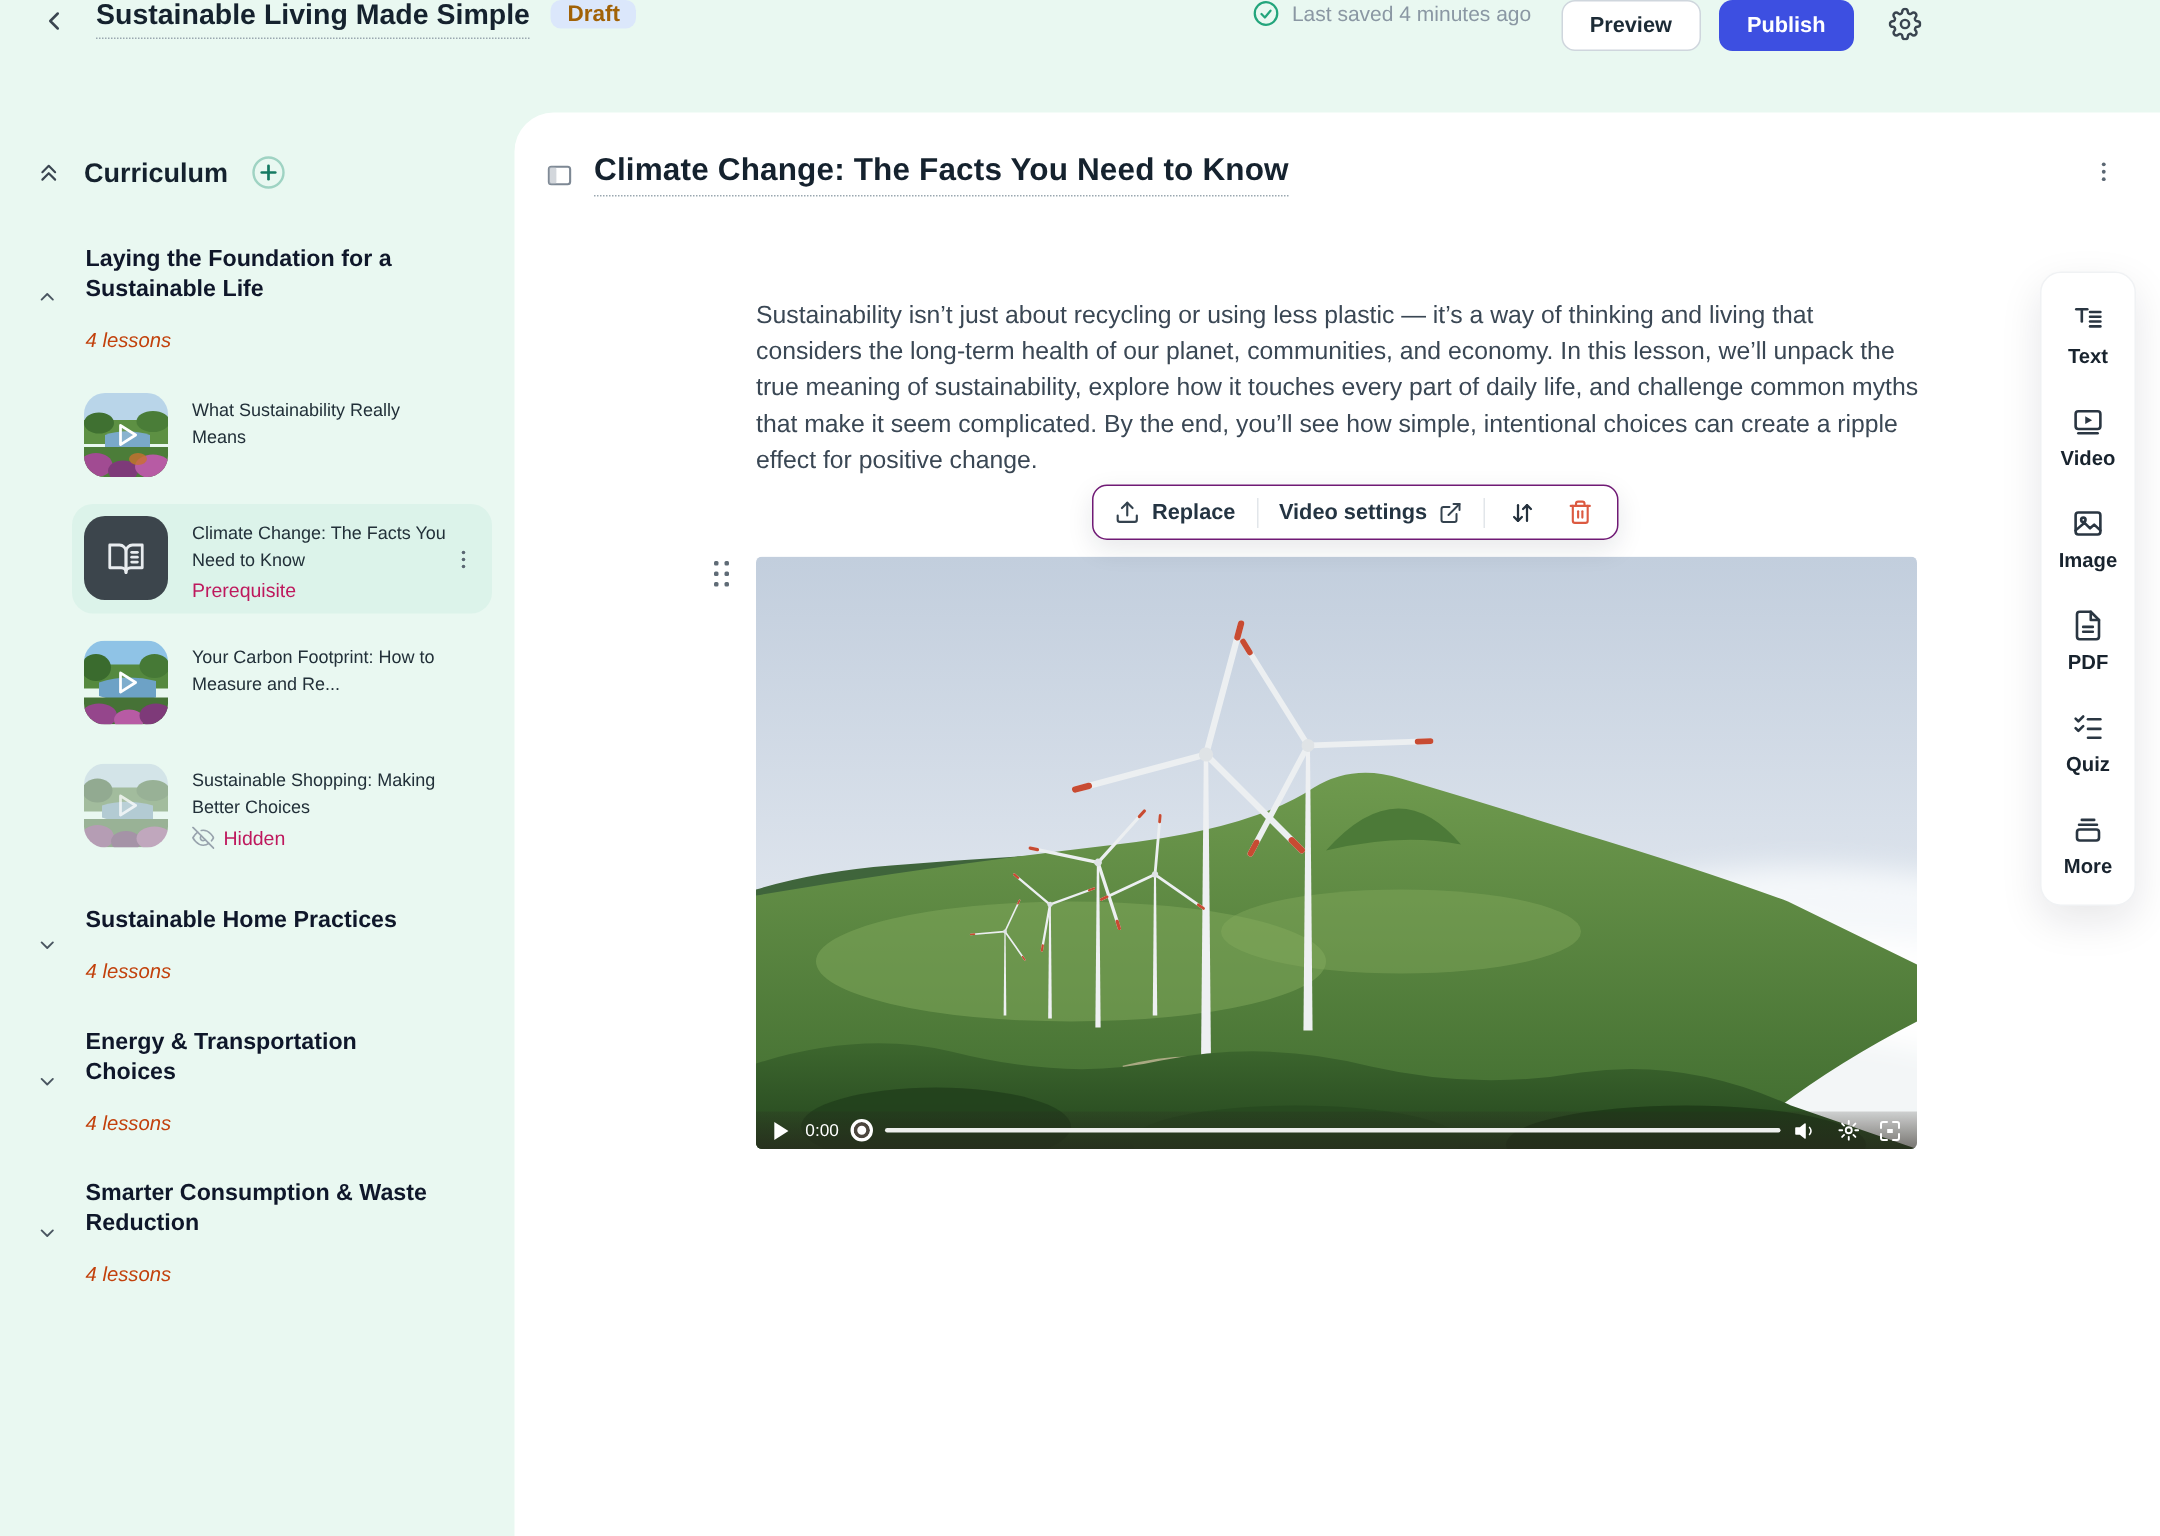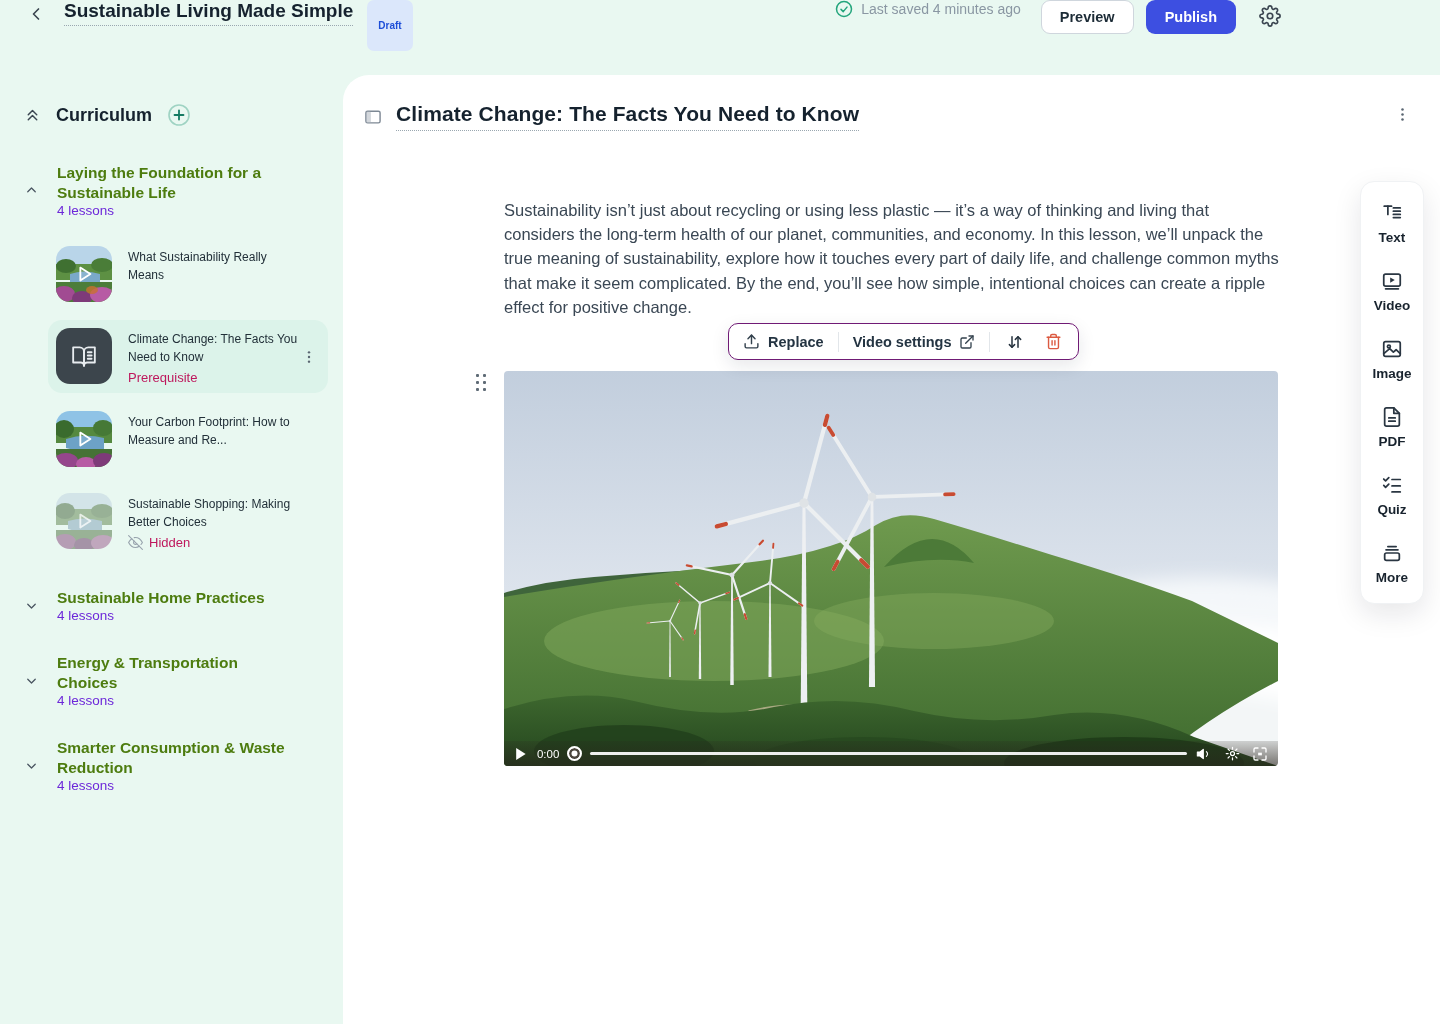--- a/index.html
+++ b/index.html
@@ -6,41 +6,41 @@
   html,body { width:1440px; height:1024px; overflow:hidden; }
   body { background:#e9f8f1; font-family:"Liberation Sans", sans-serif; color:#1d2b36; }
 
   
   .topbar { position:absolute; left:0; top:0; width:1308px; height:75px;
             display:flex; align-items:flex-start; padding:0 22px; }
   .icon-btn { background:none; border:none; cursor:pointer; display:flex; align-items:center; justify-content:center; }
   .back-btn { width:28px; height:28px; }
   .course-title { margin-left:14px; font-size:19px; font-weight:700; color:#15222e;
                   border-bottom:1.5px dotted #9aa7b0; padding-bottom:3px; cursor:text; }
-  .draft-badge { margin-left:14px; background:#dbe7fb; color:#1d4ed8; font-size:10px; font-weight:600;
-                 padding:20px 11px; border-radius:7px; }
+  .draft-badge { margin-left:14px; background:#dbe7fb; color:#a16207; font-size:15px; font-weight:600;
+                 padding:1px 11px; border-radius:7px; }
   .topbar-spacer { flex:1; }
   .saved { display:flex; align-items:center; gap:8px; color:#8a97a3; font-size:14px; }
   .btn { font-family:inherit; font-size:14.5px; font-weight:600; border-radius:9px; cursor:pointer; }
   .btn-preview { margin-left:20px; padding:8px 18px; background:#ffffff; color:#1c2b36; border:1px solid #cfd6dd; }
   .btn-publish { margin-left:12px; padding:9px 19px; background:#3d4fe1; color:#ffffff; border:none; }
   .gear-btn { margin-left:18px; width:32px; height:32px; }
 
   
   .sidebar { position:absolute; left:0; top:75px; width:343px; bottom:0; }
   .curriculum-row { display:flex; align-items:center; gap:15px; margin:28px 0 0 24px; }
   .curriculum-title { font-size:18px; font-weight:700; color:#15222e; }
   .plus-btn { width:24px; height:24px; margin-left:0; }
   .sections { margin-top:36px; }
   .section { margin-bottom:30px; }
   .sec-head { display:flex; align-items:center; gap:18px; padding-left:24px; cursor:pointer; }
   .sec-chev { width:15px; flex-shrink:0; display:flex; }
   .sec-titlewrap { width:240px; }
-  .sec-title { font-size:15.5px; font-weight:600; color:#4d7c0f; line-height:20px; }
-  .sec-count { color:#6d28d9; font-size:13.5px; margin-top:0; }
+  .sec-title { font-size:15.5px; font-weight:600; color:#0f172a; line-height:20px; }
+  .sec-count { color:#c2410c; font-size:13.5px; margin-top:16px;font-style:italic; }
   .lessons { margin:20px 0 6px 48px; width:280px; }
   .lesson { display:flex; gap:16px; padding:8px; border-radius:14px; margin-bottom:10px;
             position:relative; cursor:pointer; }
   .lesson.selected { background:#dcf3ea; }
   .thumb { width:56px; height:56px; border-radius:14px; overflow:hidden; flex-shrink:0; position:relative; }
   .thumb.dark { background:#3c454c; display:flex; align-items:center; justify-content:center; }
   .thumb.faded svg.scene { opacity:.55; filter:saturate(.65); }
   .thumb .play-ovl { position:absolute; inset:0; display:flex; align-items:center; justify-content:center; }
   .lesson-text { padding-top:2px; }
   .lesson-title { font-size:12px; line-height:18px; color:#223039; max-width:178px; }

